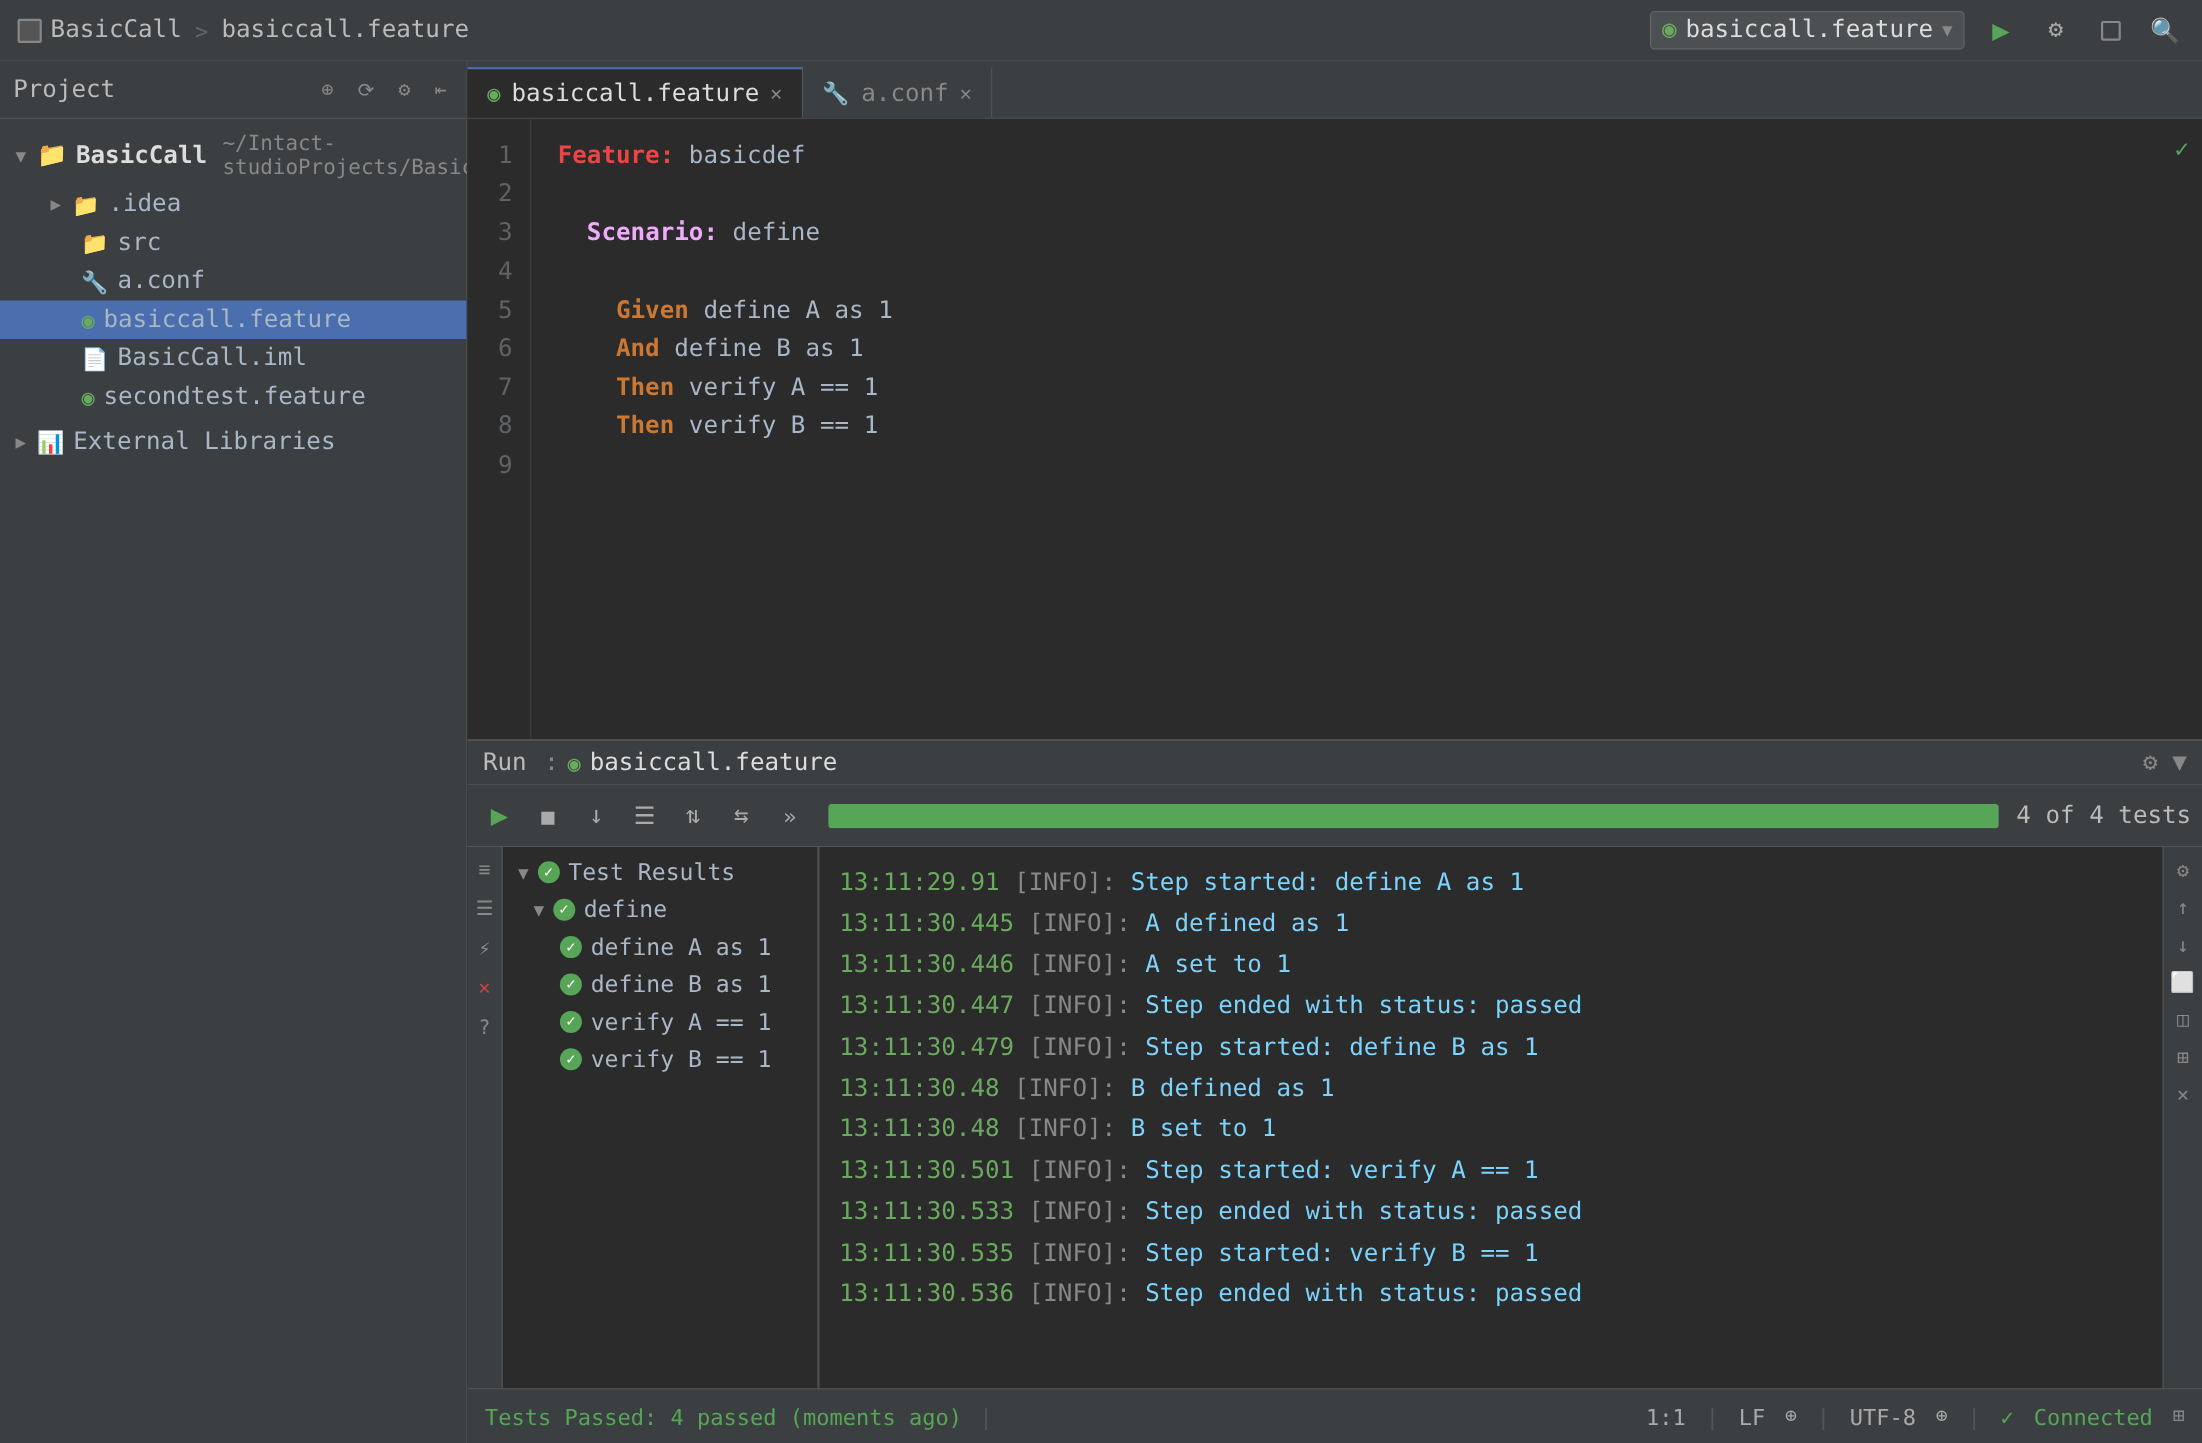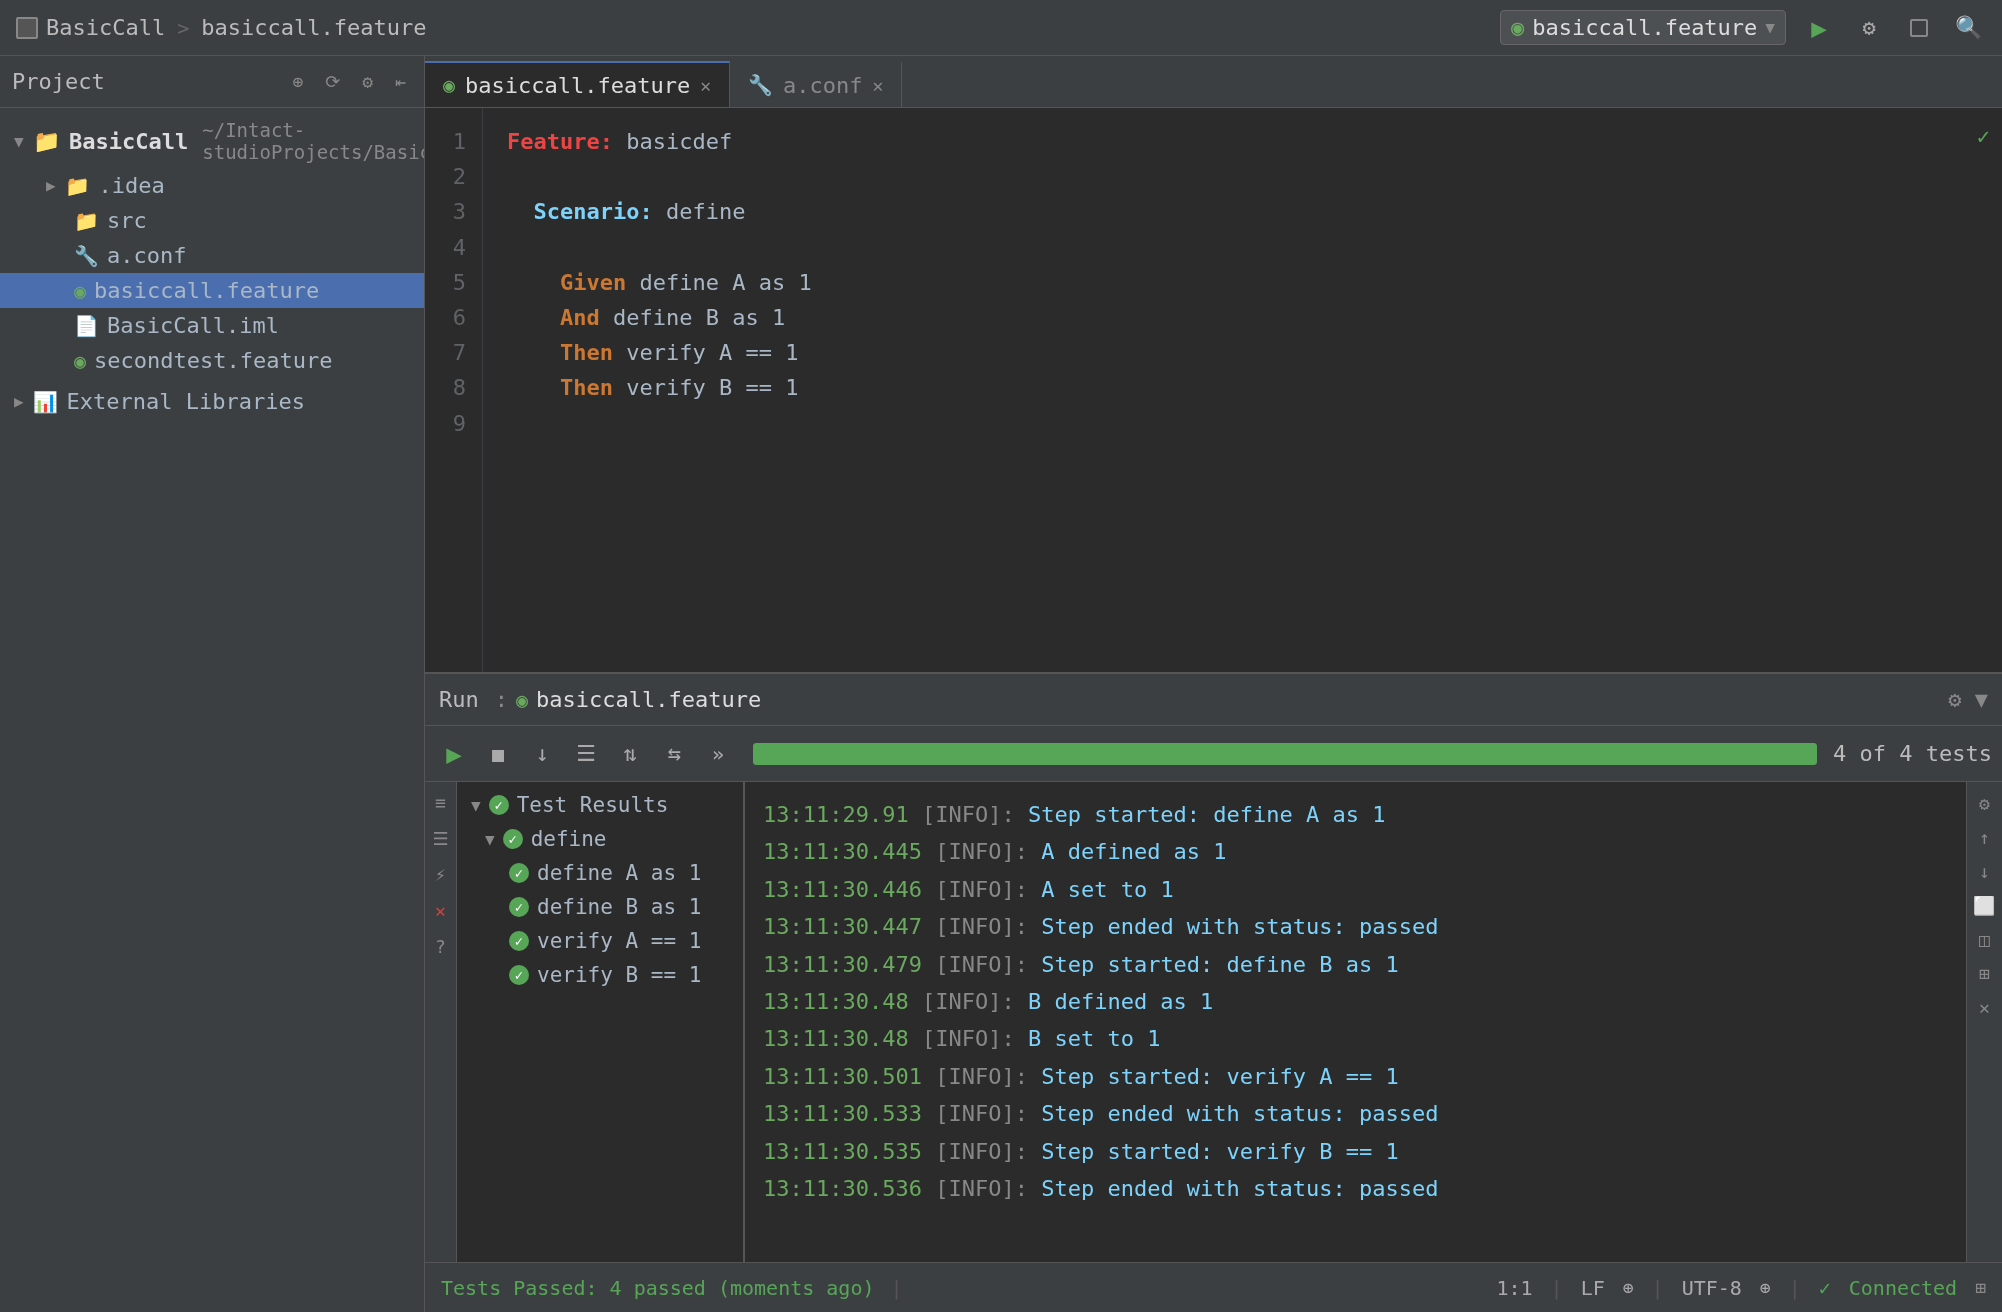--- a/index.html
+++ b/index.html
@@ -189,21 +189,21 @@
     }
     #code-content {
       flex: 1;
       padding: 16px 24px;
       font-size: 22px;
       line-height: 1.6;
       white-space: pre;
       overflow: auto;
     }
     .kw-feature { color: #ef4444; font-weight: bold; }
-    .kw-scenario { color: #7dd3fc; font-weight: bold; }
+    .kw-scenario { color: #f0abfc; font-weight: bold; }
     .kw-given { color: #cc7832; font-weight: bold; }
     .kw-and { color: #cc7832; font-weight: bold; }
     .kw-then { color: #cc7832; font-weight: bold; }
     .text-white { color: #a9b7c6; }
     .checkmark {
       position: absolute;
       right: 12px;
       top: 16px;
       color: #57a657;
       font-size: 22px;
@@ -215,21 +215,21 @@
       bottom: 0;
       left: 0;
       right: 0;
       height: 640px;
       background: #2b2b2b;
       border-top: 2px solid #555;
       display: flex;
       flex-direction: column;
     }
     #run-toolbar {
-      height: 52px;
+      height: 40px;
       background: #3c3f41;
       display: flex;
       align-items: center;
       padding: 0 14px;
       border-bottom: 1px solid #555;
       gap: 8px;
     }
     .run-label {
       font-size: 22px;
       color: #bbb;

